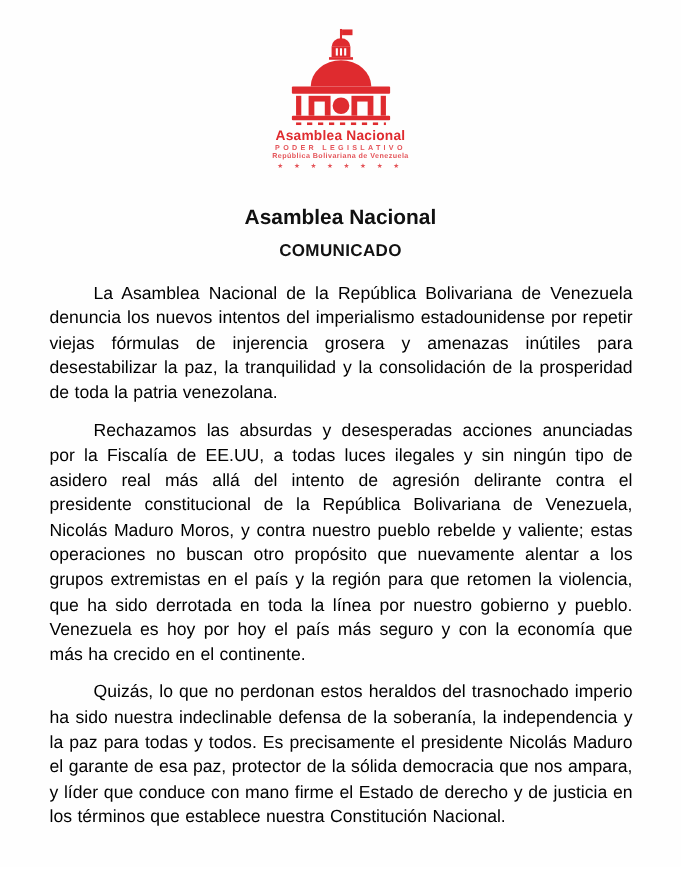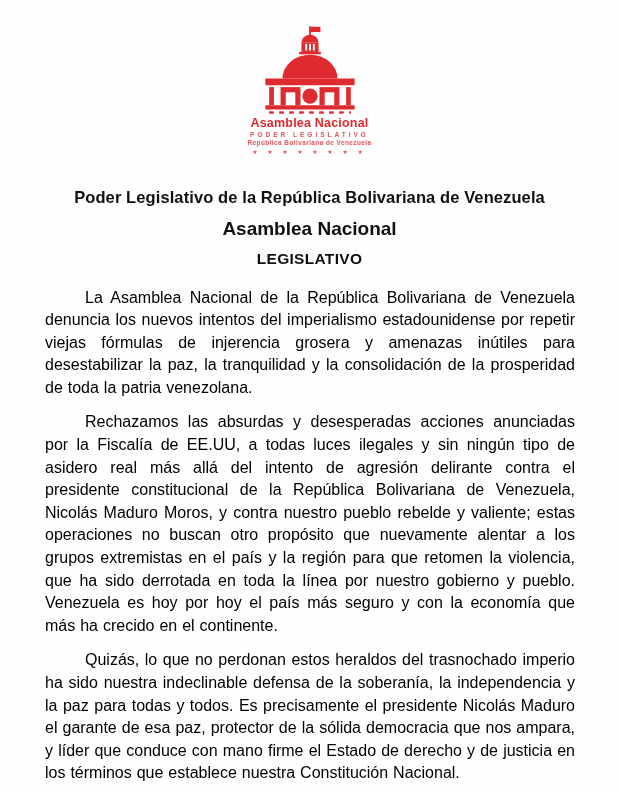--- a/index.html
+++ b/index.html
@@ -145,23 +145,22 @@
         </g>
       </svg>
     </div>
     <div class="logo-title">Asamblea Nacional</div>
     <div class="logo-sub1">PODER LEGISLATIVO</div>
     <div class="logo-sub2">República Bolivariana de Venezuela</div>
     <div class="logo-stars">★ ★ ★ ★ ★ ★ ★ ★</div>
   </div>
 
   <div class="doc-header">
-    <div class="line1">Poder Legislativo de la República Bolivariana de Venezuela</div>
     <div class="line2">Asamblea Nacional</div>
-    <div class="line3">LEGISLATIVO</div>
+    <div class="line3">COMUNICADO</div>
   </div>
 
   <div class="content">
     <p>La Asamblea Nacional de la República Bolivariana de Venezuela denuncia los nuevos intentos del imperialismo estadounidense por repetir viejas fórmulas de injerencia grosera y amenazas inútiles para desestabilizar la paz, la tranquilidad y la consolidación de la prosperidad de toda la patria venezolana.</p>
     <p>Rechazamos las absurdas y desesperadas acciones anunciadas por la Fiscalía de EE.UU, a todas luces ilegales y sin ningún tipo de asidero real más allá del intento de agresión delirante contra el presidente constitucional de la República Bolivariana de Venezuela, Nicolás Maduro Moros, y contra nuestro pueblo rebelde y valiente; estas operaciones no buscan otro propósito que nuevamente alentar a los grupos extremistas en el país y la región para que retomen la violencia, que ha sido derrotada en toda la línea por nuestro gobierno y pueblo. Venezuela es hoy por hoy el país más seguro y con la economía que más ha crecido en el continente.</p>
     <p>Quizás, lo que no perdonan estos heraldos del trasnochado imperio ha sido nuestra indeclinable defensa de la soberanía, la independencia y la paz para todas y todos. Es precisamente el presidente Nicolás Maduro el garante de esa paz, protector de la sólida democracia que nos ampara, y líder que conduce con mano firme el Estado de derecho y de justicia en los términos que establece nuestra Constitución Nacional.</p>
   </div>
 
 </div>
 

